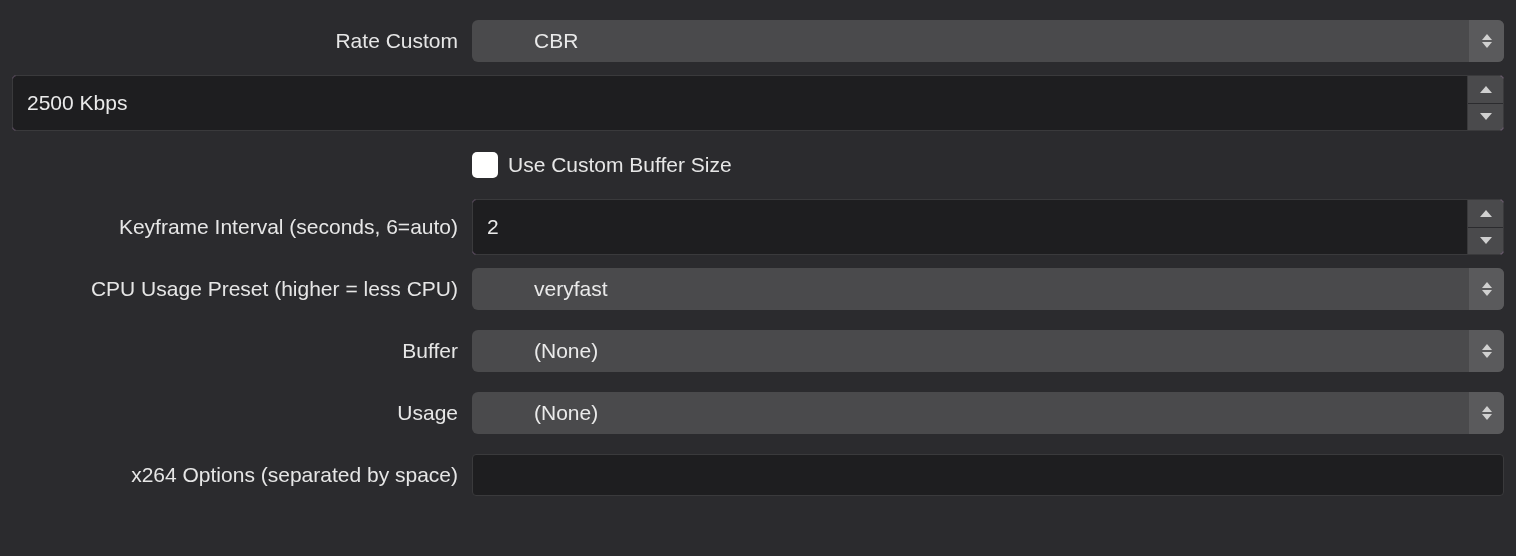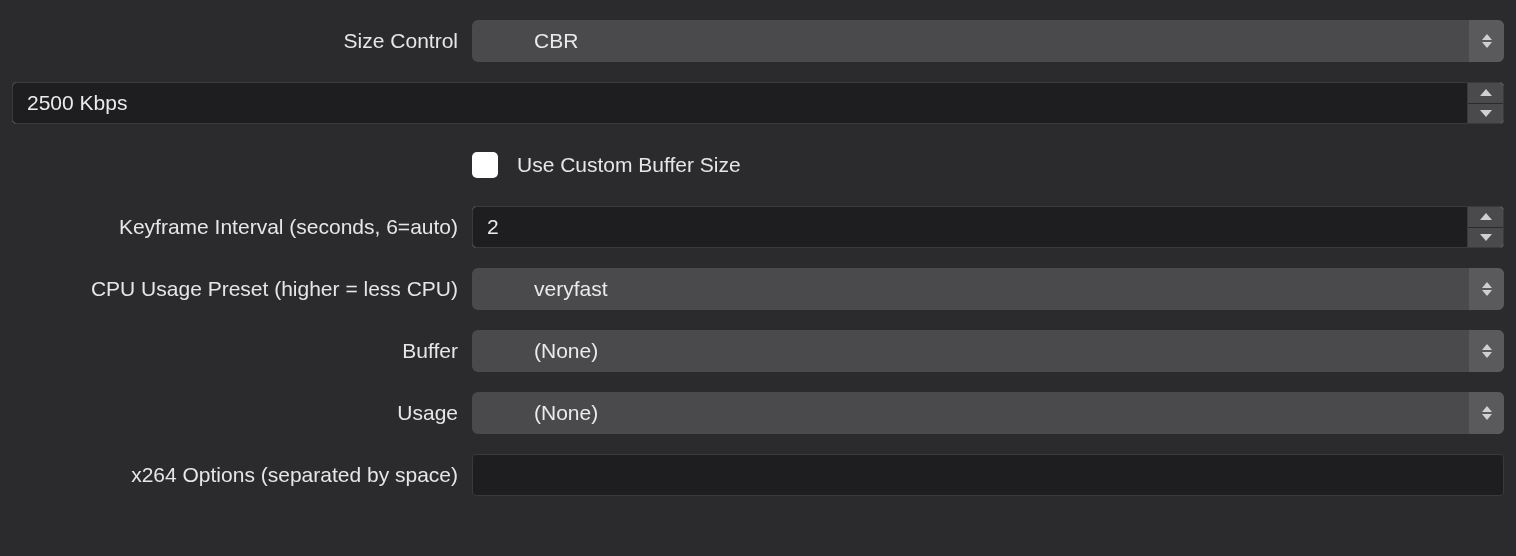--- a/index.html
+++ b/index.html
@@ -71,21 +71,21 @@
     .chev-down {
       width: 0;
       height: 0;
       border-left: 5px solid transparent;
       border-right: 5px solid transparent;
       border-top: 6px solid #d0d0d0;
     }
     .spin-wrap {
       display: flex;
       width: 100%;
-      height: 42px;
+      height: 56px;
       background: #f0abfc;
       border-radius: 4px;
       overflow: hidden;
       border: 1px solid #3a3a3c;
     }
     .spin-value {
       flex: 1;
       padding: 0 14px;
       display: flex;
       align-items: center;
@@ -117,21 +117,21 @@
     }
     .spin-down .chev-down {
       border-top-color: #d0d0d0;
       border-left-width: 6px;
       border-right-width: 6px;
       border-top-width: 7px;
     }
     .checkbox-wrap {
       display: flex;
       align-items: center;
-      gap: 19px;
+      gap: 10px;
       height: 42px;
       justify-content: flex-end;
     }
     .checkbox {
       width: 26px;
       height: 26px;
       background: #ffffff;
       border-radius: 5px;
       cursor: pointer;
     }
@@ -148,21 +148,21 @@
       padding: 0 14px;
       display: flex;
       align-items: center;
       color: #eaeaea;
     }
   </style>
 </head>
 <body>
 
 <div class="form-row">
-  <div class="label">Size Control</div>
+  <div class="label">Rate Custom</div>
   <div class="control">
     <div class="select-wrap">
       <div class="select-value">CBR</div>
       <div class="select-btn">
         <div class="chev-up"></div>
         <div class="chev-down"></div>
       </div>
     </div>
   </div>
 </div>

